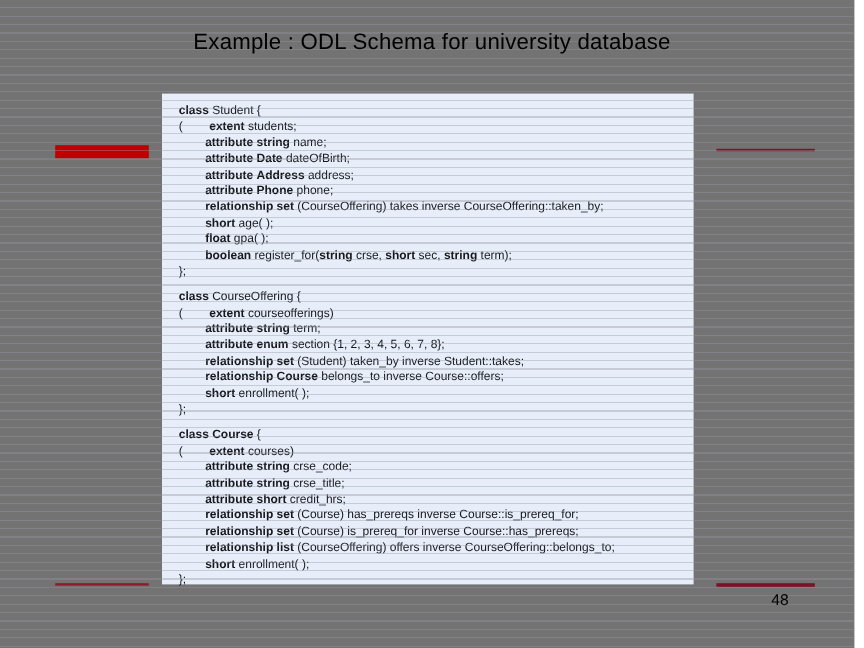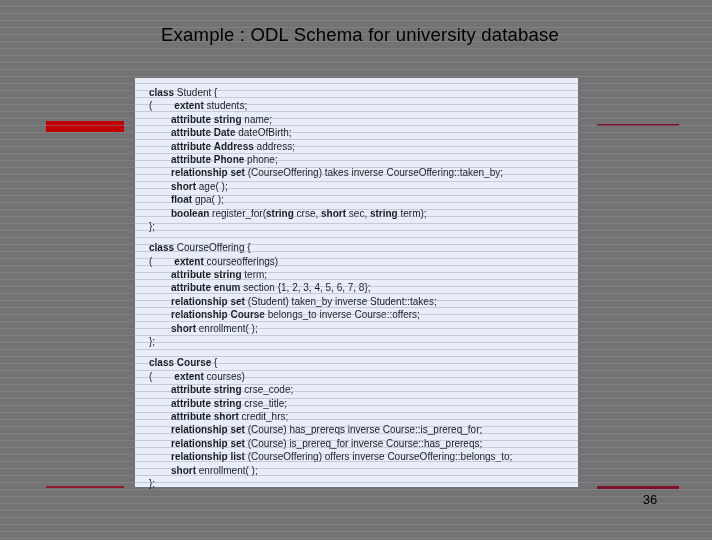--- a/index.html
+++ b/index.html
@@ -187,15 +187,15 @@
           <div class="code-line indent"><span class="kw">relationship</span> <span class="kw">set</span> (Course) is_prereq_for inverse Course::has_prereqs;</div>
           <div class="code-line indent"><span class="kw">relationship</span> <span class="kw">list</span> (CourseOffering) offers inverse CourseOffering::belongs_to;</div>
           <div class="code-line indent"><span class="kw">short</span> enrollment( );</div>
           <div class="code-line">};</div>
         </div>
       </div>
   </div>
 
   <div id="stripes"></div>
 
-  <div id="page-number">36</div>
+  <div id="page-number">48</div>
 
 </div>
 
 </body></html>

